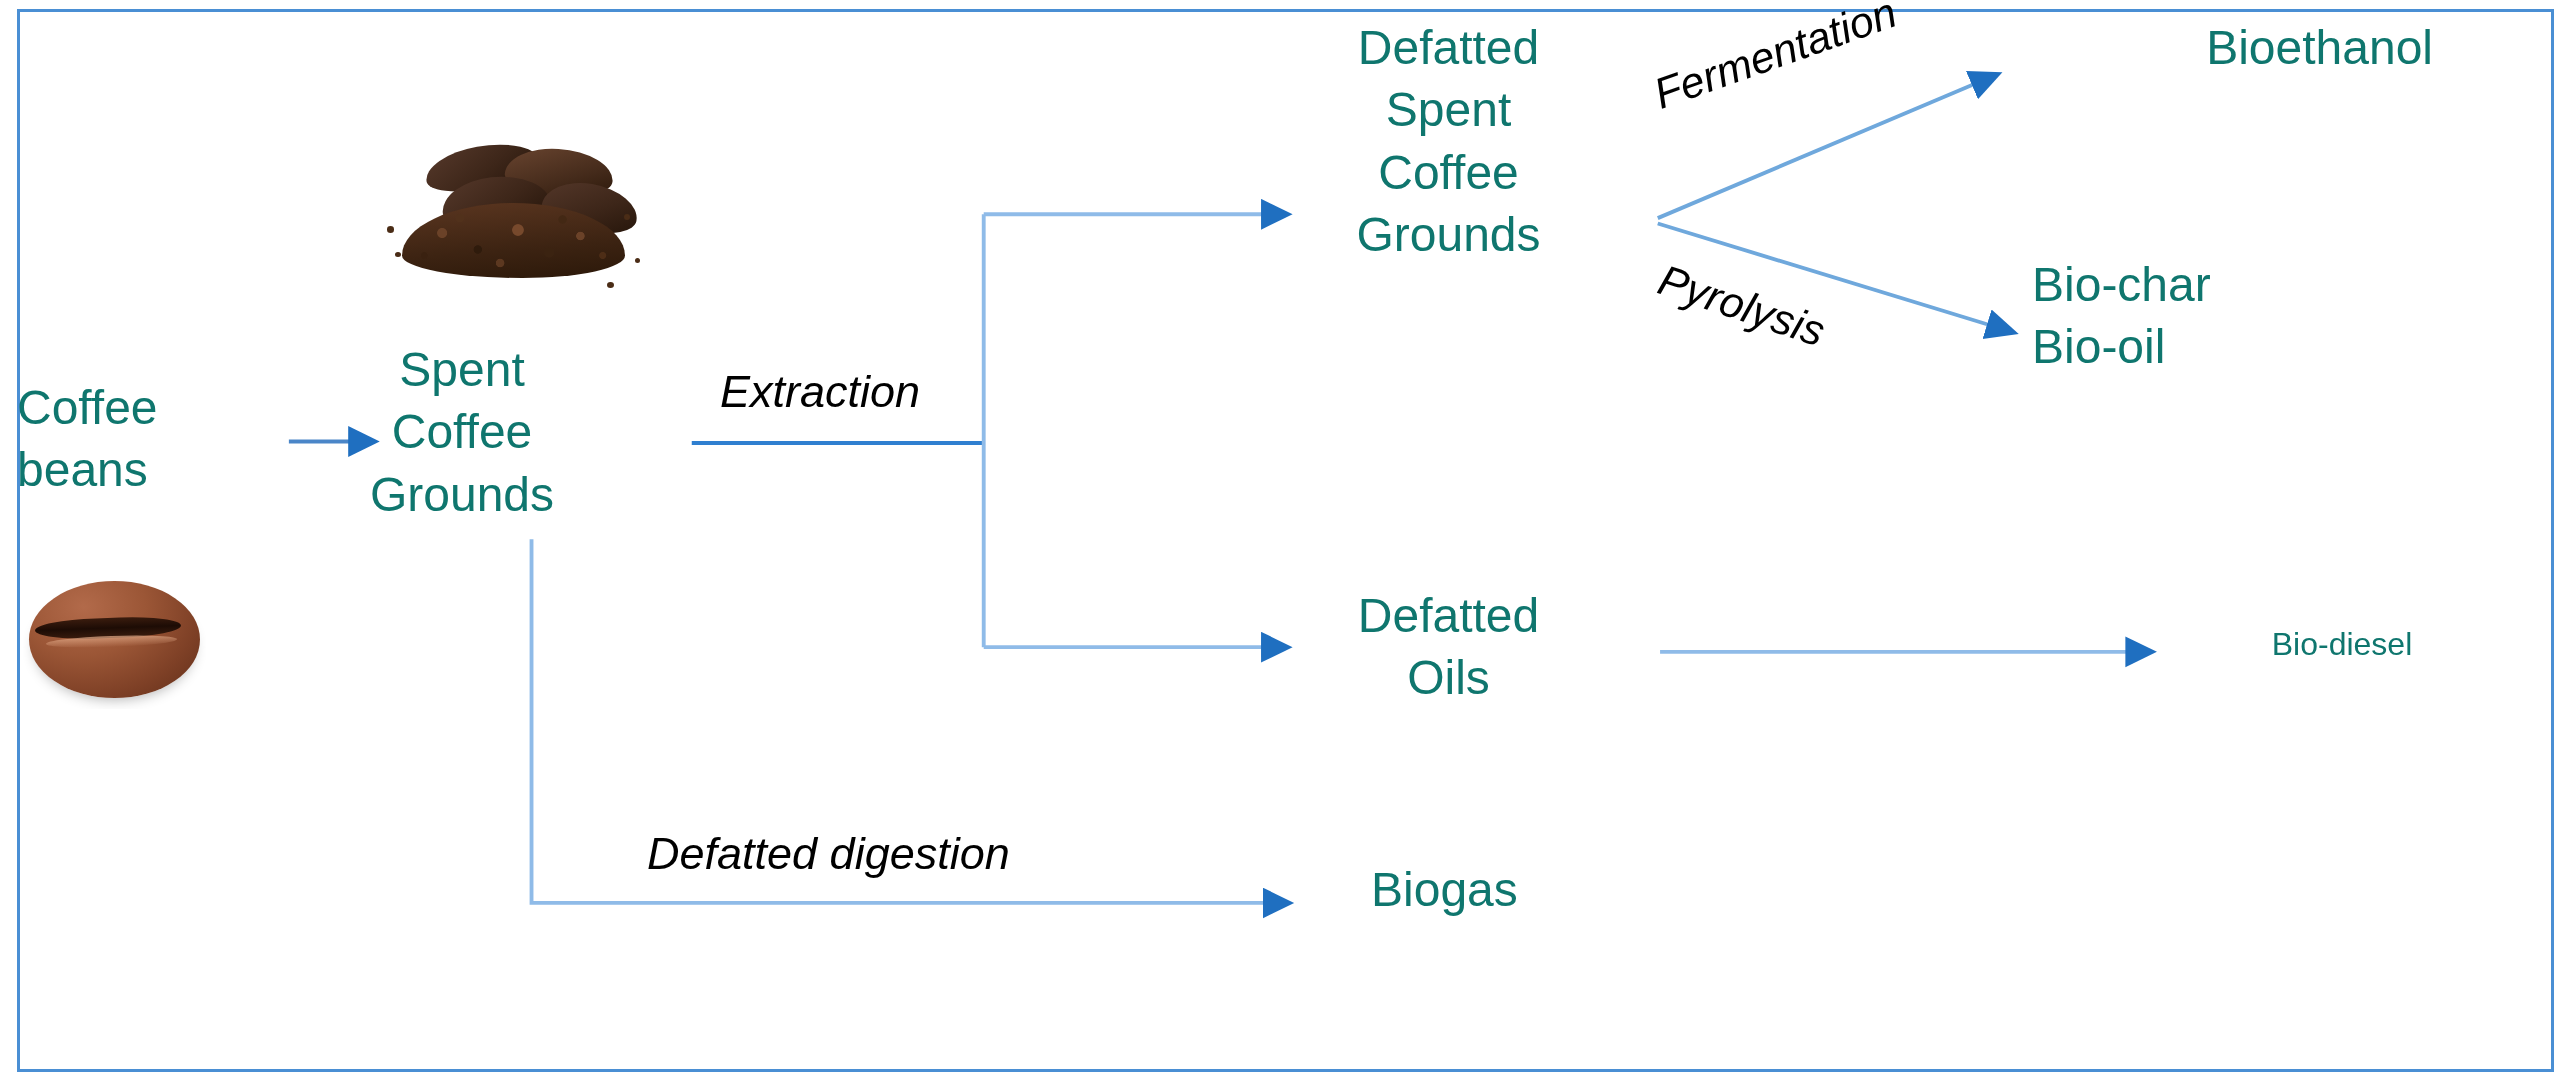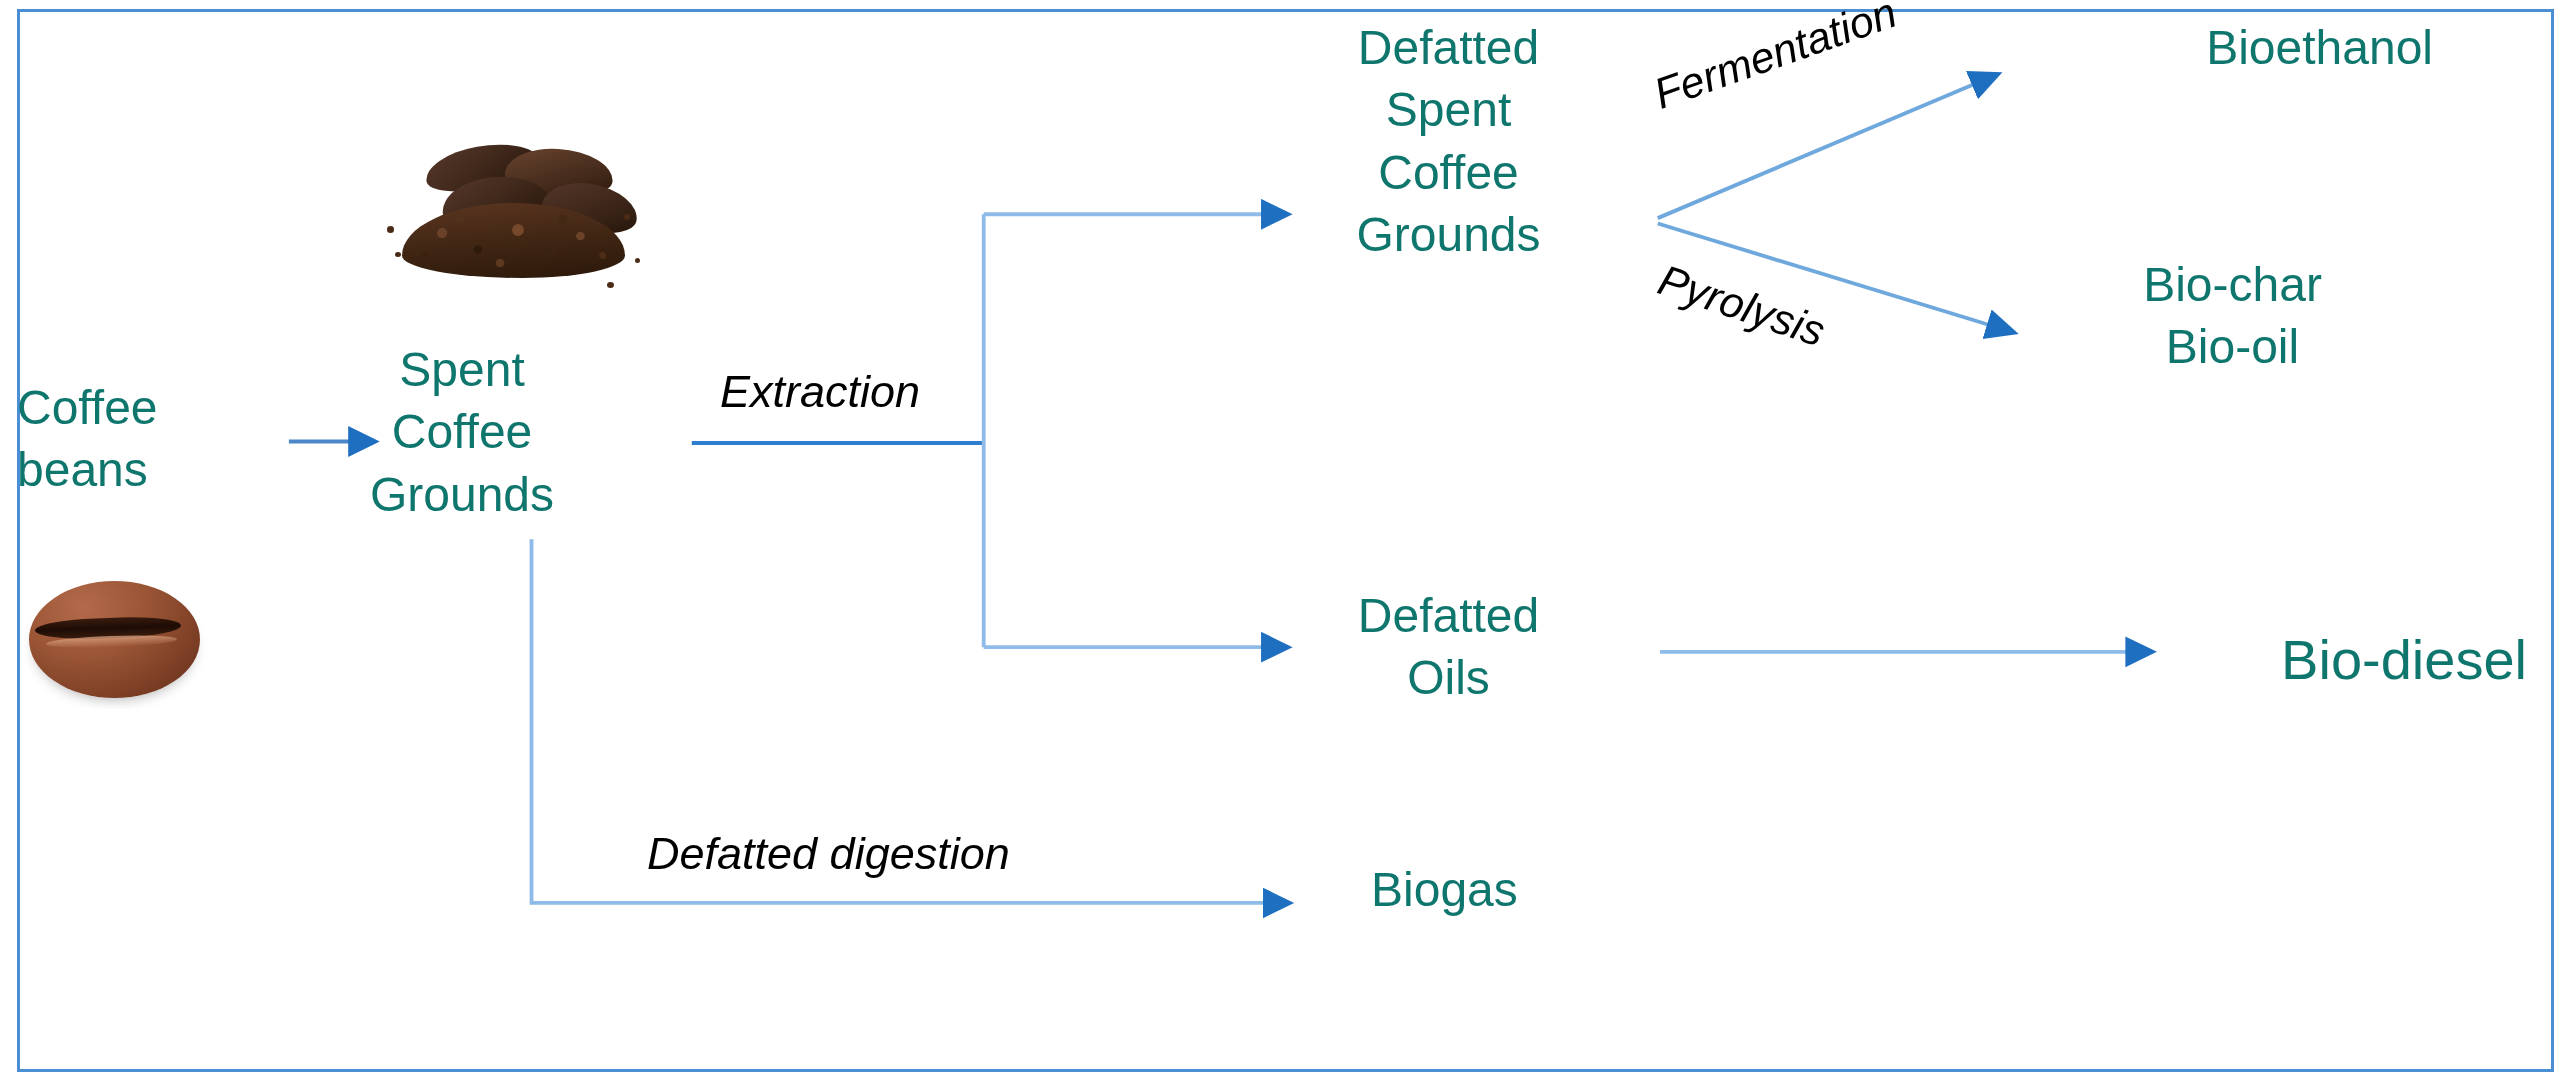--- a/index.html
+++ b/index.html
@@ -199,27 +199,27 @@
 Coffee
 Grounds</div>
 
   <div class="node-label" style="left:1310px; top:17px; width:277px; text-align:center; font-size:48px;">Defatted
 Spent
 Coffee
 Grounds</div>
 
   <div class="node-label" style="left:2032px; top:17px; width:401px; text-align:right; font-size:48px;">Bioethanol</div>
 
-  <div class="node-label" style="left:2032px; top:254px; width:401px; text-align:center; font-size:48px;">Bio-char
+  <div class="node-label" style="left:2032px; top:254px; width:401px; text-align:left; font-size:48px;">Bio-char
 Bio-oil</div>
 
   <div class="node-label" style="left:1310px; top:585px; width:277px; text-align:center; font-size:48px;">Defatted
 Oils</div>
 
-  <div class="node-label" style="left:2157px; top:624px; width:370px; text-align:right; font-size:56px;">Bio-diesel</div>
+  <div class="node-label" style="left:2157px; top:624px; width:370px; text-align:center; font-size:32px;">Bio-diesel</div>
 
   <div class="node-label" style="left:1363px; top:859px; width:324px; text-align:left; font-size:48px;margin-left:8px;">Biogas</div>
 
   <div class="edge-label" style="left:720px; top:366px; font-size:45px;">Extraction</div>
 
   <div class="edge-label" style="left:1656px; top:71px; font-size:43px; transform: rotate(-19.5deg); transform-origin: left center;">Fermentation</div>
 
   <div class="edge-label" style="left:1660px; top:254px; font-size:43px; transform: rotate(18.5deg); transform-origin: left center;">Pyrolysis</div>
 
 

